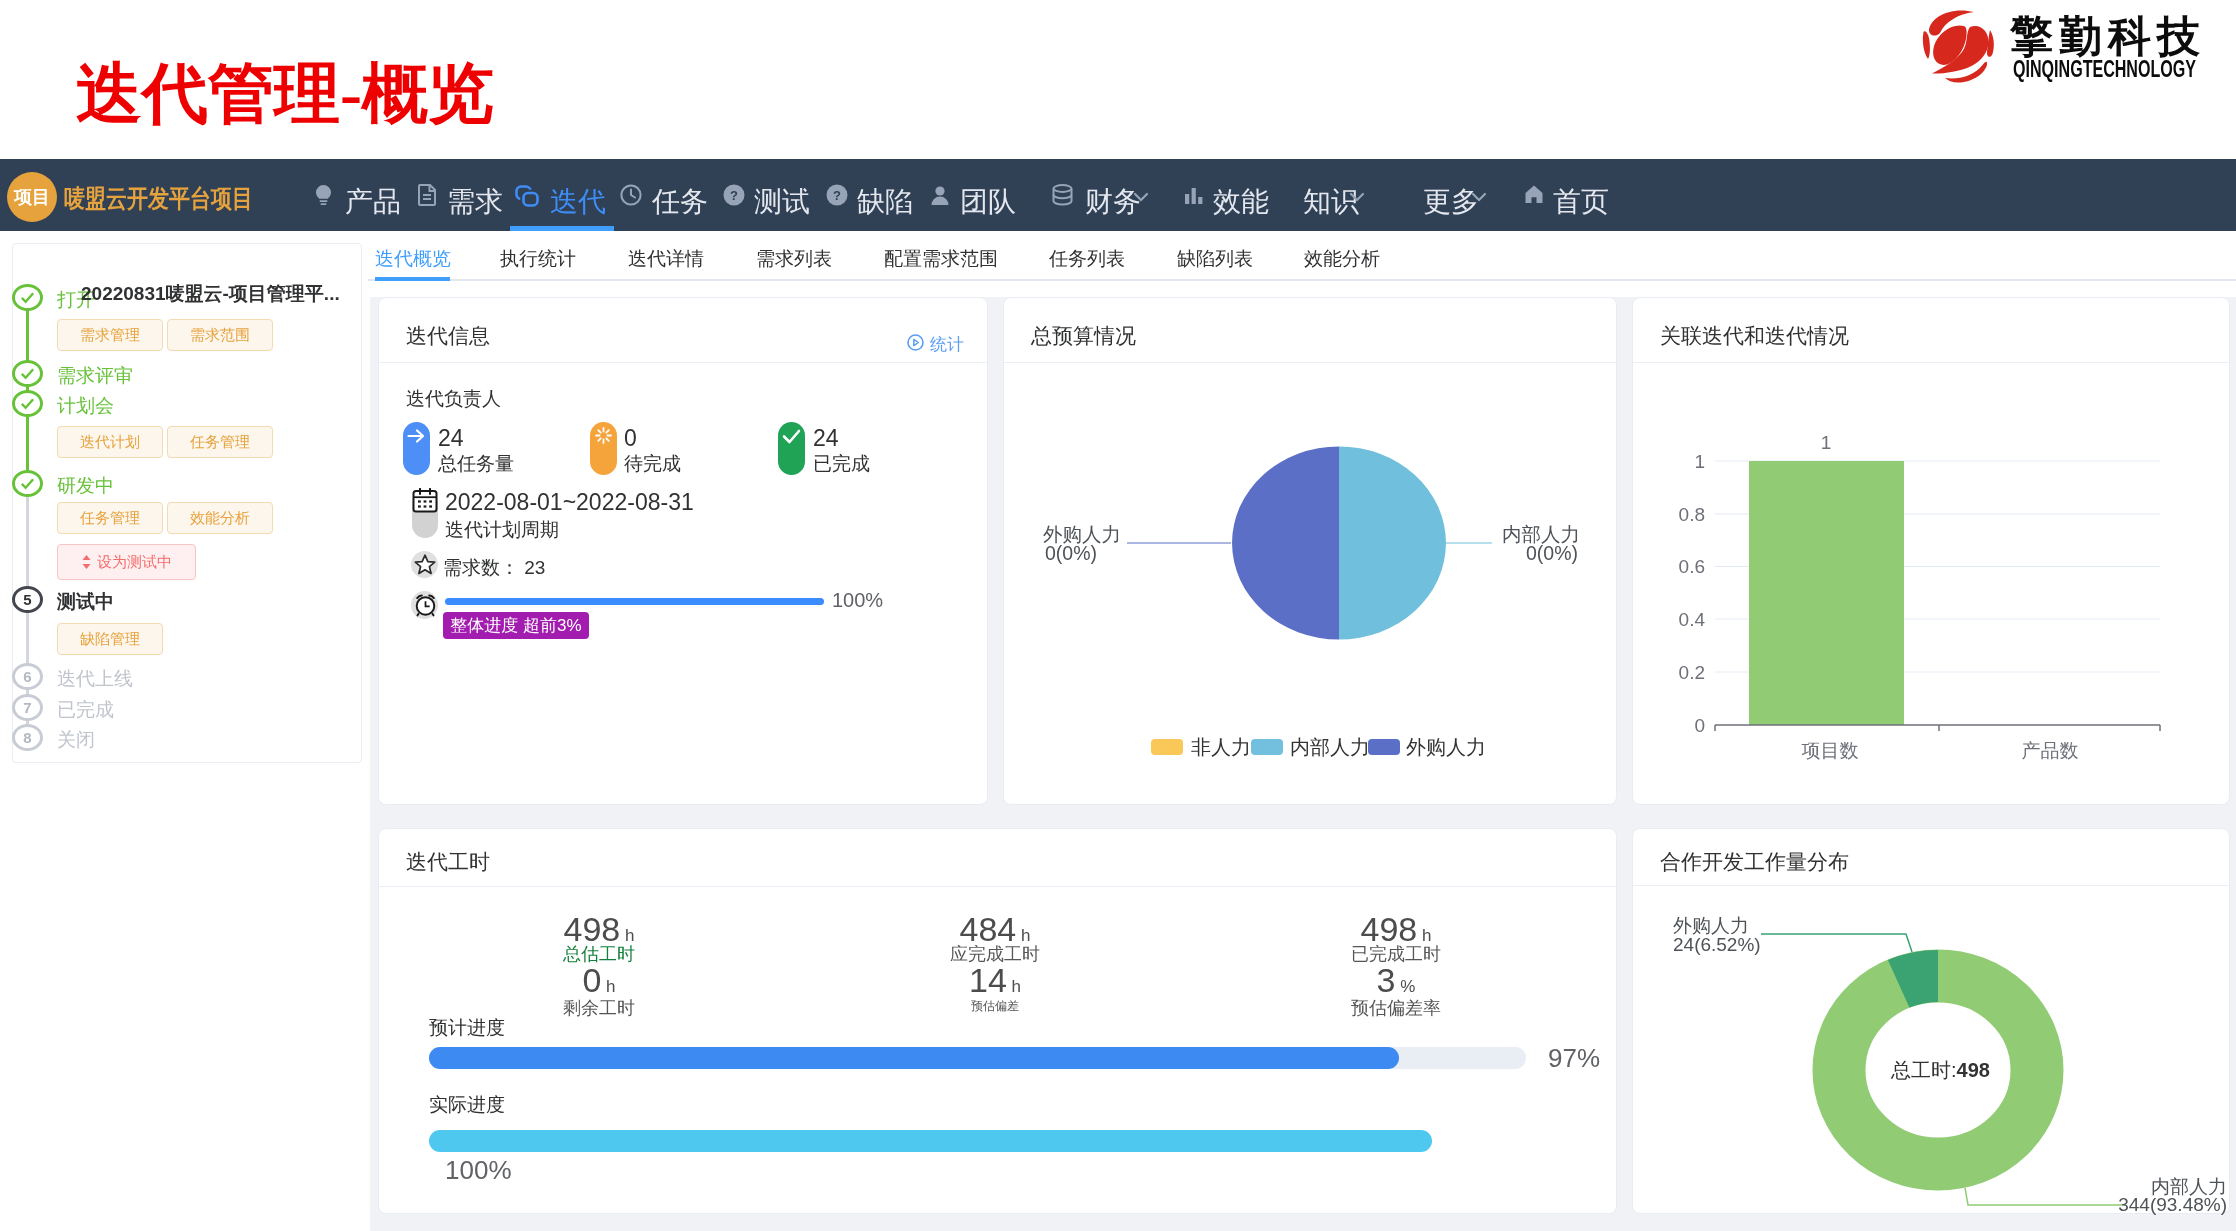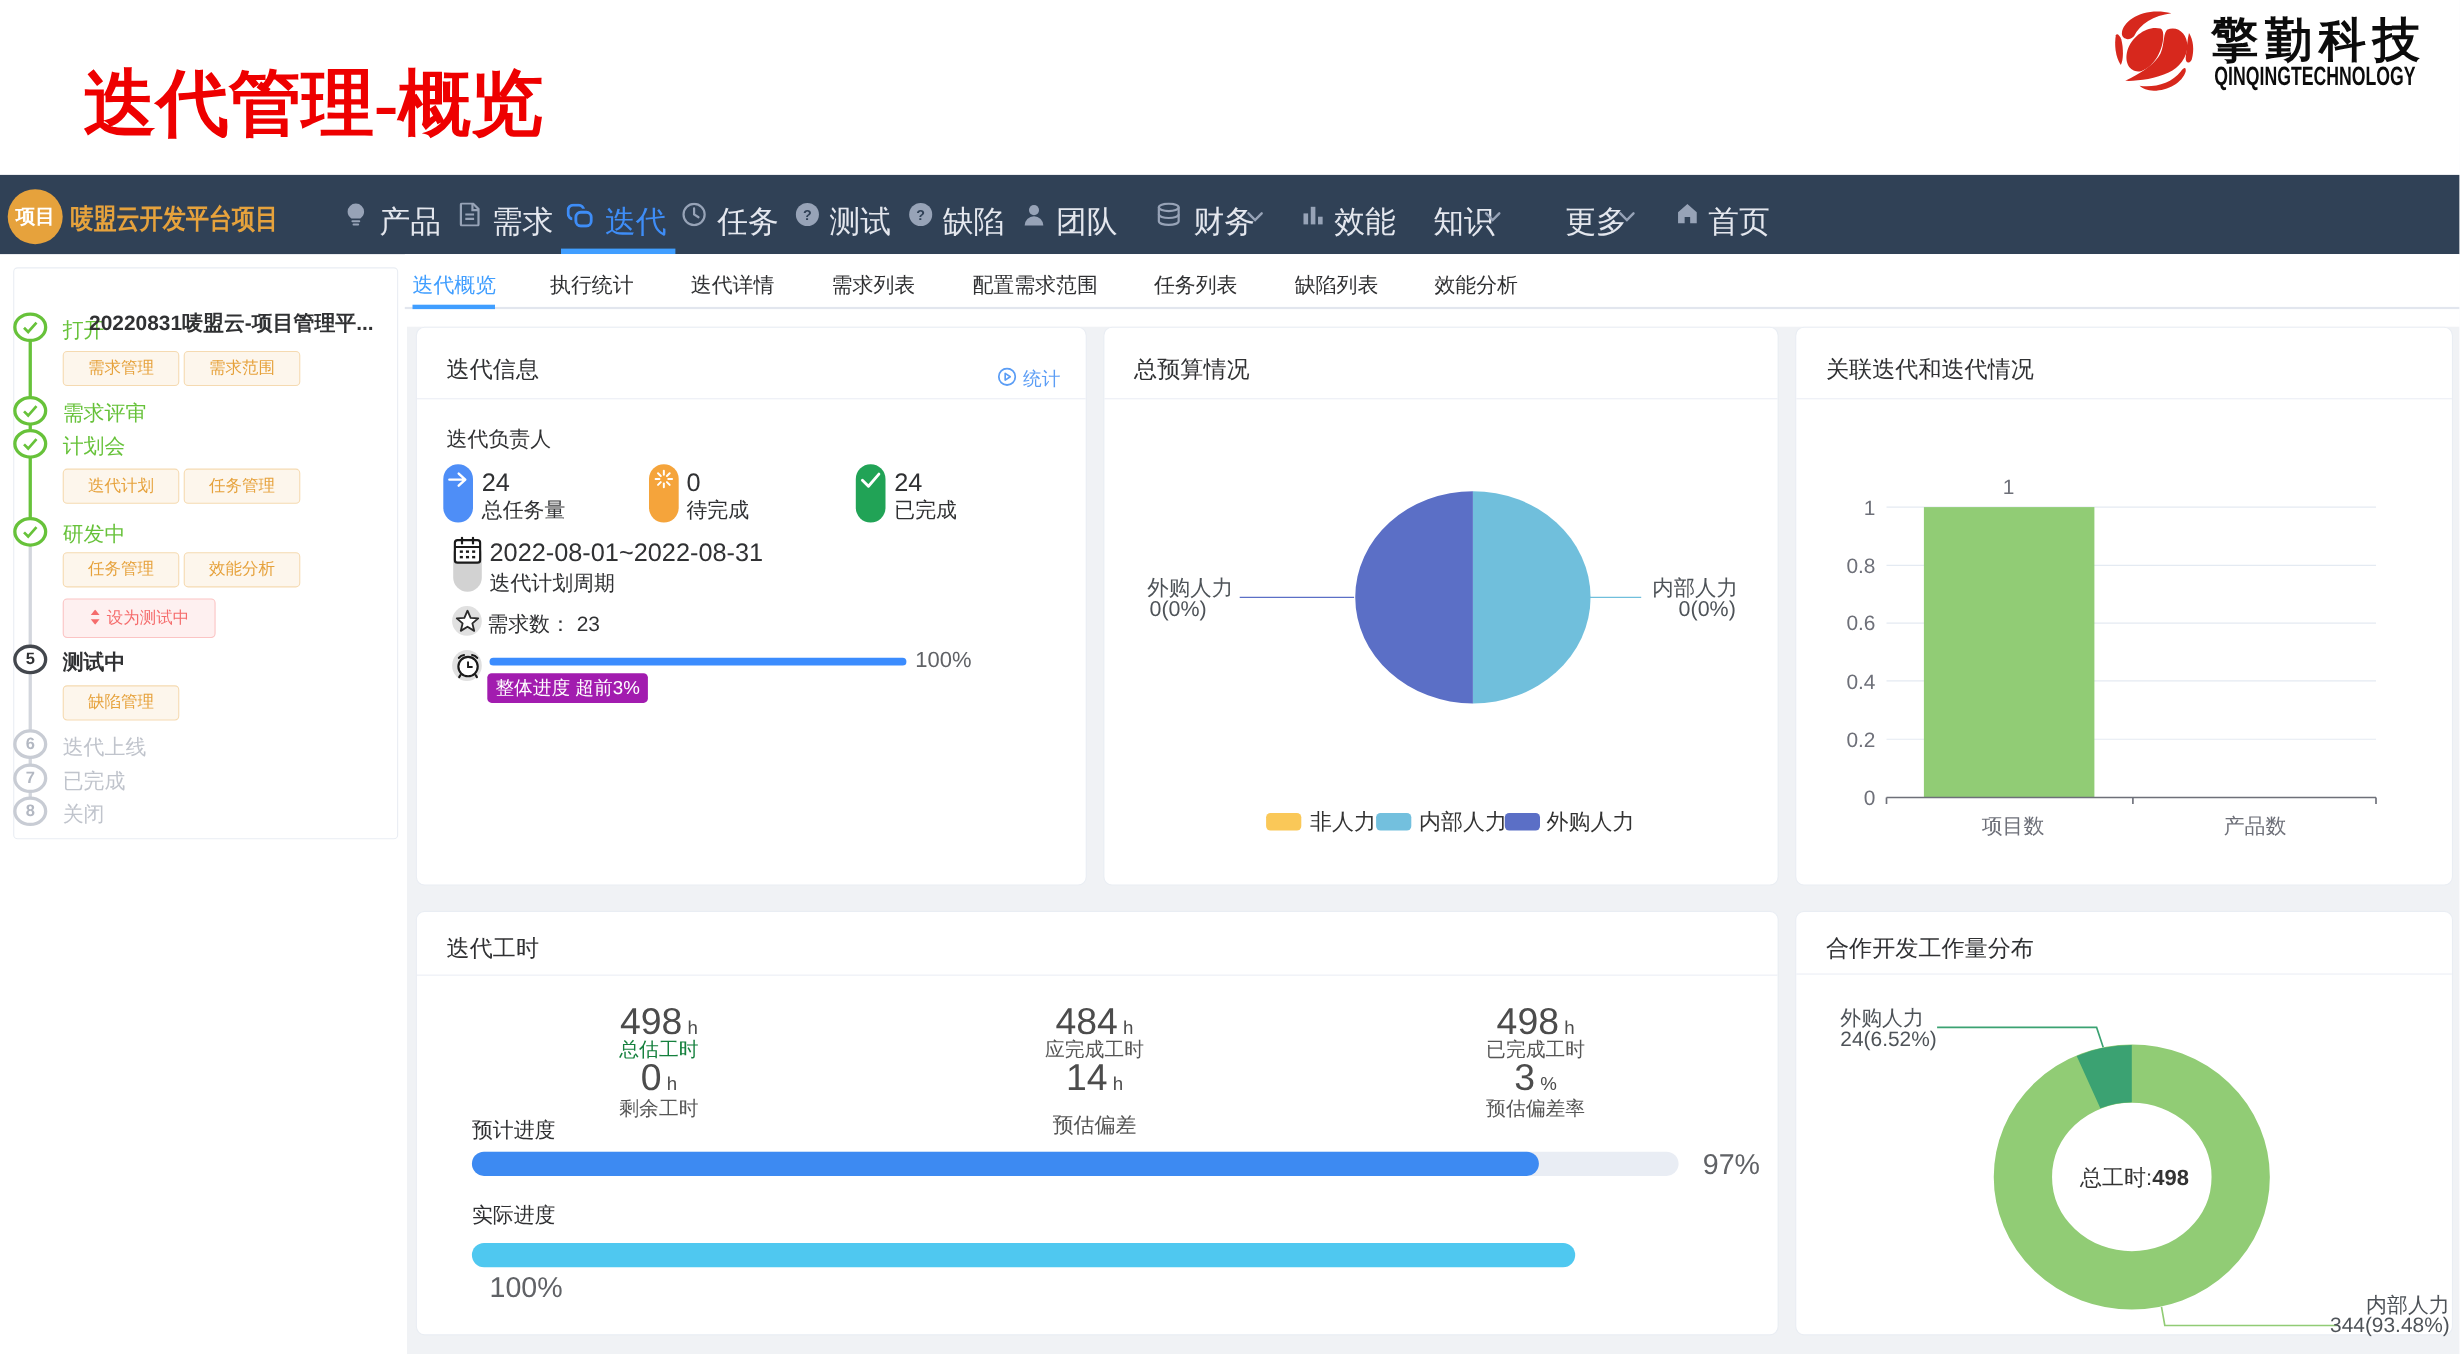--- a/index.html
+++ b/index.html
@@ -333,21 +333,21 @@
     <div style="position:absolute; left:120px; top:0; width:200px; text-align:center;">
       <div style="position:absolute; top:83px; width:200px; line-height:34px;"><span style="font-size:34px; color:#4c4c4c;">498</span><span style="font-size:17px; color:#4c4c4c;"> h</span></div>
       <div style="position:absolute; top:116px; width:200px; font-size:18px; line-height:18px; color:#15803d;">总估工时</div>
       <div style="position:absolute; top:134px; width:200px; line-height:34px;"><span style="font-size:34px; color:#4c4c4c;">0</span><span style="font-size:17px; color:#4c4c4c;"> h</span></div>
       <div style="position:absolute; top:170px; width:200px; font-size:18px; line-height:18px; color:#565656;">剩余工时</div>
     </div>
     <div style="position:absolute; left:516px; top:0; width:200px; text-align:center;">
       <div style="position:absolute; top:83px; width:200px; line-height:34px;"><span style="font-size:34px; color:#4c4c4c;">484</span><span style="font-size:17px; color:#4c4c4c;"> h</span></div>
       <div style="position:absolute; top:116px; width:200px; font-size:18px; line-height:18px; color:#565656;">应完成工时</div>
       <div style="position:absolute; top:134px; width:200px; line-height:34px;"><span style="font-size:34px; color:#4c4c4c;">14</span><span style="font-size:17px; color:#4c4c4c;"> h</span></div>
-      <div style="position:absolute; top:186px; width:200px; font-size:19px; line-height:18px; color:#565656;">预估偏差</div>
+      <div style="position:absolute; top:168px; width:200px; font-size:12px; line-height:18px; color:#565656;">预估偏差</div>
     </div>
     <div style="position:absolute; left:917px; top:0; width:200px; text-align:center;">
       <div style="position:absolute; top:83px; width:200px; line-height:34px;"><span style="font-size:34px; color:#4c4c4c;">498</span><span style="font-size:17px; color:#4c4c4c;"> h</span></div>
       <div style="position:absolute; top:116px; width:200px; font-size:18px; line-height:18px; color:#565656;">已完成工时</div>
       <div style="position:absolute; top:134px; width:200px; line-height:34px;"><span style="font-size:34px; color:#4c4c4c;">3</span><span style="font-size:17px; color:#4c4c4c;"> %</span></div>
       <div style="position:absolute; top:170px; width:200px; font-size:18px; line-height:18px; color:#565656;">预估偏差率</div>
     </div>
     <div style="position:absolute; left:50px; top:186px; font-size:19px; color:#303133;">预计进度</div>
     <div style="position:absolute; left:50px; top:218px; width:1097px; height:22px; border-radius:11px; background:#e9edf4;"></div>
     <div style="position:absolute; left:50px; top:218px; width:970px; height:22px; border-radius:11px; background:#3d8af2;"></div>

